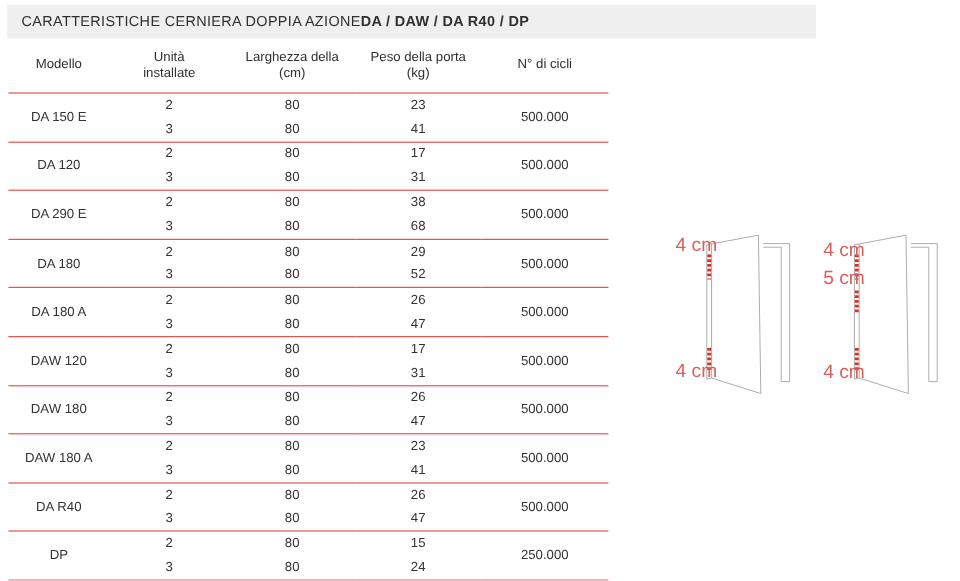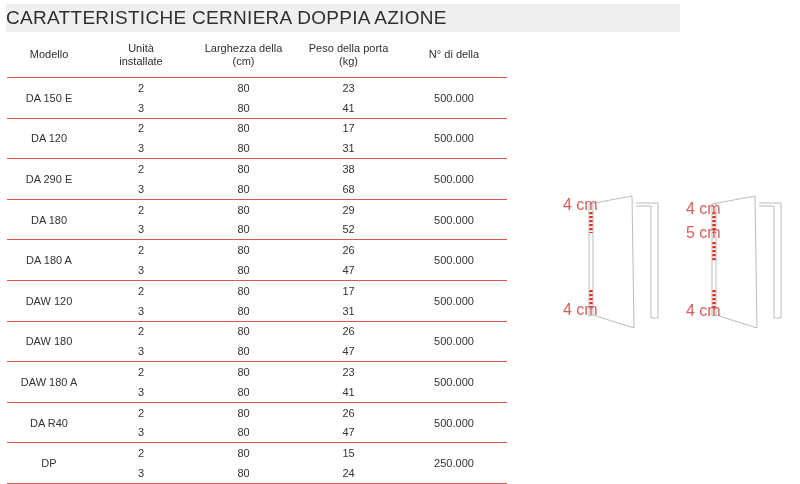--- a/index.html
+++ b/index.html
@@ -4,22 +4,22 @@
 <style>
   html,body{margin:0;padding:0;background:#fff;}
   .page{
     position:relative;width:800px;height:484px;overflow:hidden;background:#fff;
     font-family:"Liberation Sans", sans-serif;color:var(--text,#333);
   }
   
   .title-bar{
     position:absolute;left:6px;top:4px;width:674px;height:28px;
     background:var(--title-bar-bg,#efefef);
-    display:flex;align-items:center;box-sizing:border-box;
-    font-size:19px;letter-spacing:.3px;color:#2f2f2f;white-space:nowrap;
+    display:flex;align-items:center;padding-left:12px;box-sizing:border-box;
+    font-size:12px;letter-spacing:.3px;color:#2f2f2f;white-space:nowrap;
   }
   .title-bar .bold{font-weight:bold;}
   
   table.spec{
     position:absolute;left:7px;top:32px;width:500px;
     border-collapse:collapse;table-layout:fixed;
     font-size:11px;color:#333;
     border-bottom:1px solid var(--accent-line,#e0564f);
   }
   table.spec th{
@@ -47,20 +47,21 @@
     color:var(--dim-label,#d65f5c);white-space:nowrap;
   }
 </style>
 </head>
 <body>
 
 <div class="page">
 
   <div class="title-bar">
     <span>CARATTERISTICHE CERNIERA DOPPIA AZIONE </span>
+    <span class="bold">DA / DAW / DA R40 / DP</span>
   </div>
 
   <table class="spec">
     <colgroup>
       <col style="width:84px">
         <col style="width:100px">
         <col style="width:105px">
       <col style="width:105px">
         <col style="width:106px">
     </colgroup>
@@ -76,21 +77,21 @@
         </th>
         <th>
           <div class="th-line">Larghezza della</div>
           <div class="th-line">(cm)</div>
         </th>
         <th>
           <div class="th-line">Peso della porta</div>
           <div class="th-line">(kg)</div>
         </th>
         <th>
-          <div class="th-line">N° di della</div>
+          <div class="th-line">N° di cicli</div>
 
         </th>
       </tr>
     </thead>
     <tbody>
         <tr class="group-start">
           <td rowspan="2">DA 150 E</td>
           <td>2</td>
           <td>80</td>
           <td>23</td>

